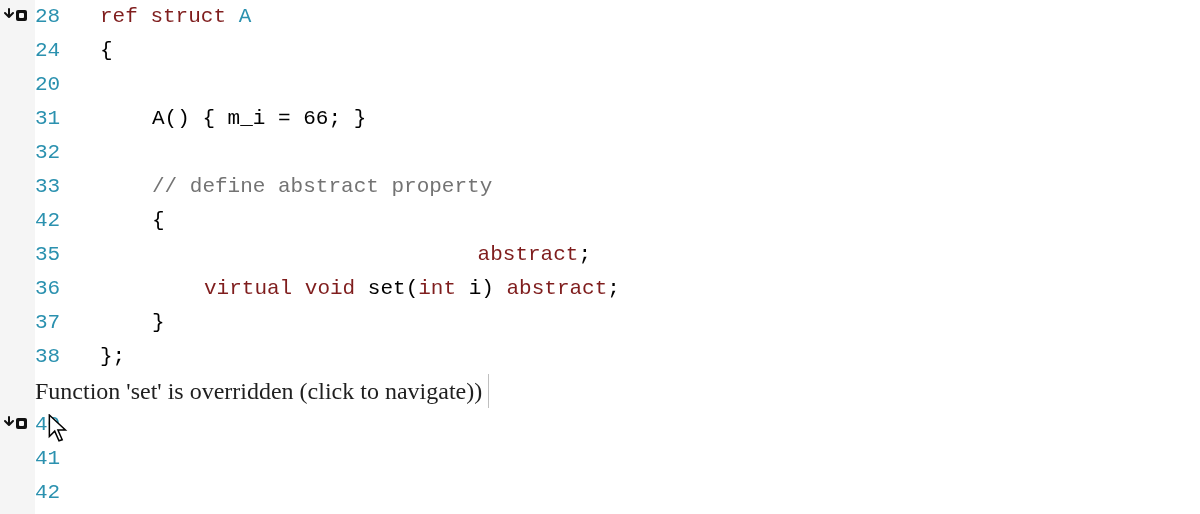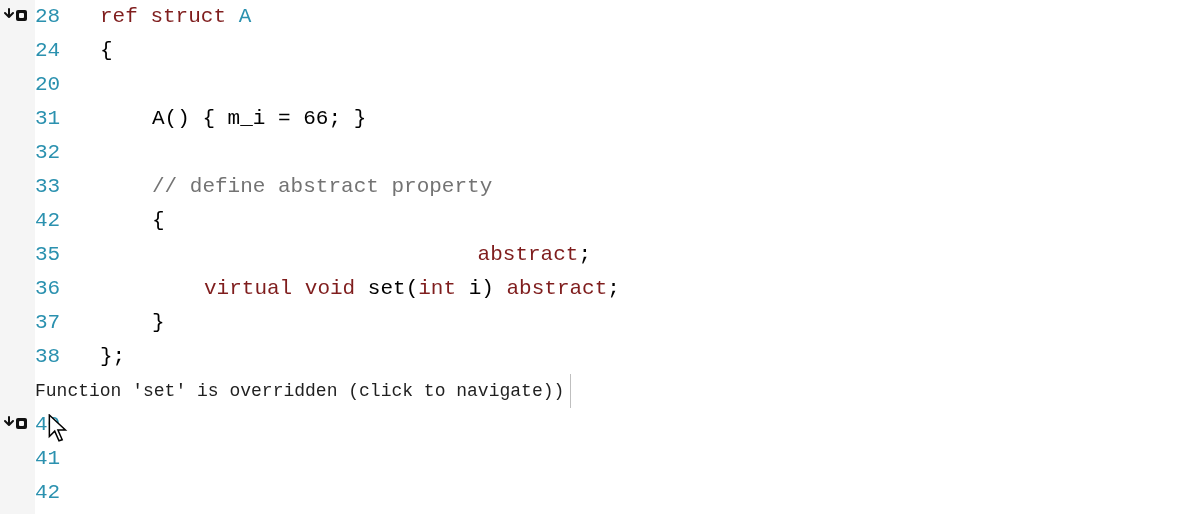--- a/index.html
+++ b/index.html
@@ -65,22 +65,22 @@
   .type { color: #2b91af; }
   .punct{ color: #000000; }
   .cmt  { color: #737373; font-family: Liberation Mono, monospace; }
   .plain{ color: #000000; }
 
   .tooltip {
     position: absolute;
     left: 35px;
     background: #ffffff;
     color: #1f1f1f;
-    font-family: Liberation Mono, monospace;
-    font-size: 18px;
+    font-family: Liberation Serif, serif;
+    font-size: 24px;
     line-height: 34px;
     height: 34px;
     padding: 0 6px 0 0;
     box-sizing: border-box;
     white-space: nowrap;
     z-index: 5;
     border-right: 1px solid #bfbfbf;
   }
 
   .cursor-arrow {

